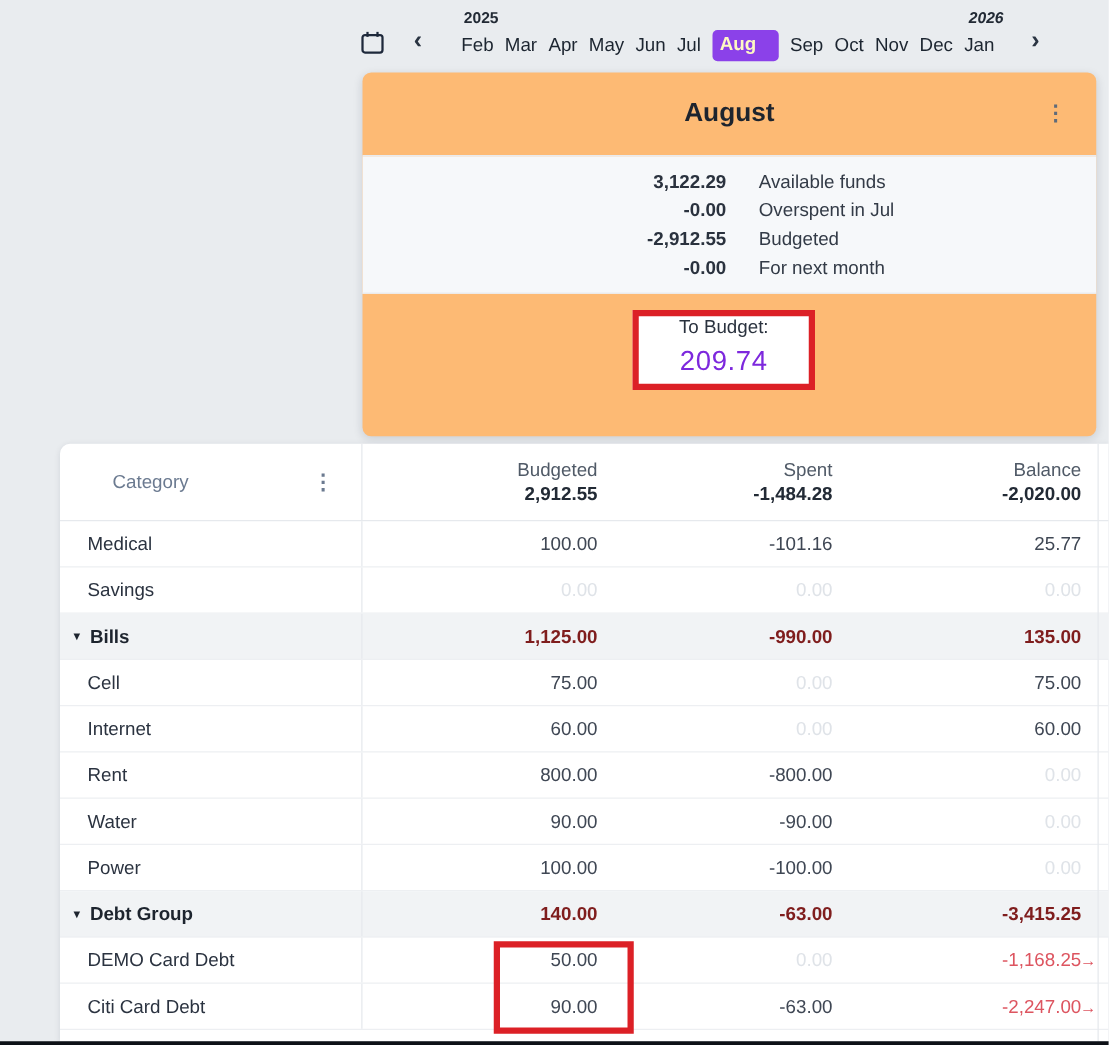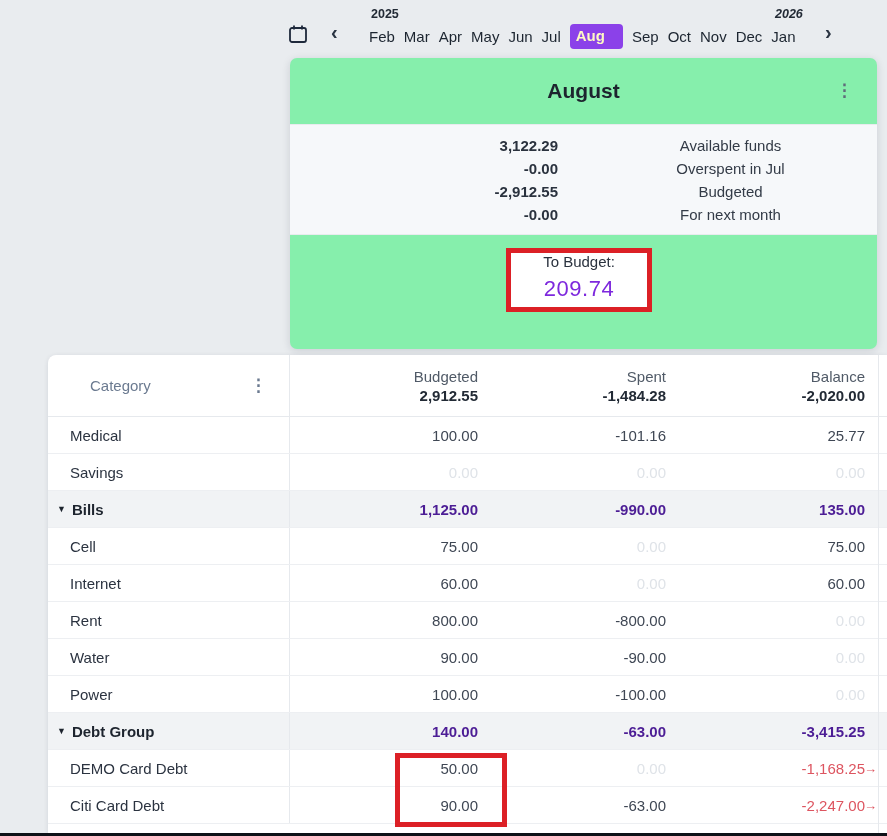--- a/index.html
+++ b/index.html
@@ -26,31 +26,31 @@
     background: var(--accent, #8b41e9);
     color: #fef9c3;
     font-weight: 700;
     padding: 1px 18px 2px 6px;
     border-radius: 4px;
   }
 
   
   .budget-card {
     position: absolute; left: 290px; top: 58px; width: 587px; height: 291px;
-    background: #86efac; border-radius: 7px;
+    background: #fdba74; border-radius: 7px;
     box-shadow: 0 2px 8px rgba(20,30,50,0.14);
   }
   .card-header { position: relative; height: 67px; border-bottom: 1px solid #e9ebee; }
   .card-title { text-align: center; font-size: 21px; font-weight: 700; color: #1d242e; padding-top: 21px; }
   .kebab { position: absolute; color: #5f6b7a; font-size: 17px; font-weight: 700; line-height: 1; cursor: pointer; letter-spacing: 0; }
   .card-kebab { right: 24px; top: 24px; }
   .card-summary { background: #f6f8fa; height: 110px; padding-top: 9px; border-bottom: 1px solid #e9ebee; }
-  .sum-row { display: grid; grid-template-columns: 268px auto; column-gap: 26px; height: 23px; align-items: center; }
+  .sum-row { display: grid; grid-template-columns: 268px auto; column-gap: 26px; height: 23px; align-items: center; padding-left: 23px; }
   .sum-value { text-align: right; font-size: 15px; font-weight: 700; color: #2a323e; }
-  .sum-label { font-size: 15px; color: #333b47; text-align: center; }
+  .sum-label { font-size: 15px; color: #333b47; }
 
   .tobudget-box {
     position: absolute; left: 216px; top: 190px; width: 146px; height: 64px;
     border: 5px solid #dc2026;
     background: #ffffff;
     display: flex; flex-direction: column; align-items: center; justify-content: center;
   }
   .tobudget-label { font-size: 15px; color: #2a323e; margin-bottom: 1px; }
   .tobudget-value { font-size: 22px; color: #7d28dd; letter-spacing: 0.5px; cursor: pointer; line-height: 36px; }
 
@@ -76,21 +76,21 @@
   .trow { height: 37px; border-bottom: 1px solid #edeff2; align-items: center; }
   .trow.group { background: #f1f3f5; }
   .cat-cell { height: 100%; display: flex; align-items: center; padding-left: 22px; border-right: 1px solid #e6e9ed; }
   .trow.group .cat-cell { padding-left: 9px; }
   .row-label { font-size: 15px; color: #2b3340; cursor: pointer; }
   .trow.group .row-label { font-weight: 700; color: #1d242e; }
   .tri { font-size: 9px; color: #1d242e; margin-right: 6px; cursor: pointer; }
   .num-cell { position: relative; text-align: right; font-size: 15px; cursor: pointer; }
   .val-normal { color: #3f4754; }
   .val-faded  { color: #dfe3e8; }
-  .val-bold   { color: #4c1d95; font-weight: 700; }
+  .val-bold   { color: #7f1d1d; font-weight: 700; }
   .val-red    { color: #dd5560; }
   .red-arrow  { position: absolute; right: -12px; top: 1px; font-size: 13px; color: #dd5560; }
   .table-right-line { position: absolute; left: 830px; top: 0; width: 1px; height: 100%; background: #e6e9ed; }
 
   
   .annotation-box { position: absolute; border: 5px solid #dc2026; pointer-events: none; z-index: 6; }
   .anno-budgeted { left: 395px; top: 753px; width: 112px; height: 74px; }
 
   .bottom-bar { position: absolute; left: 0; top: 833px; width: 887px; height: 3px; background: #0d1117; }
 </style>

